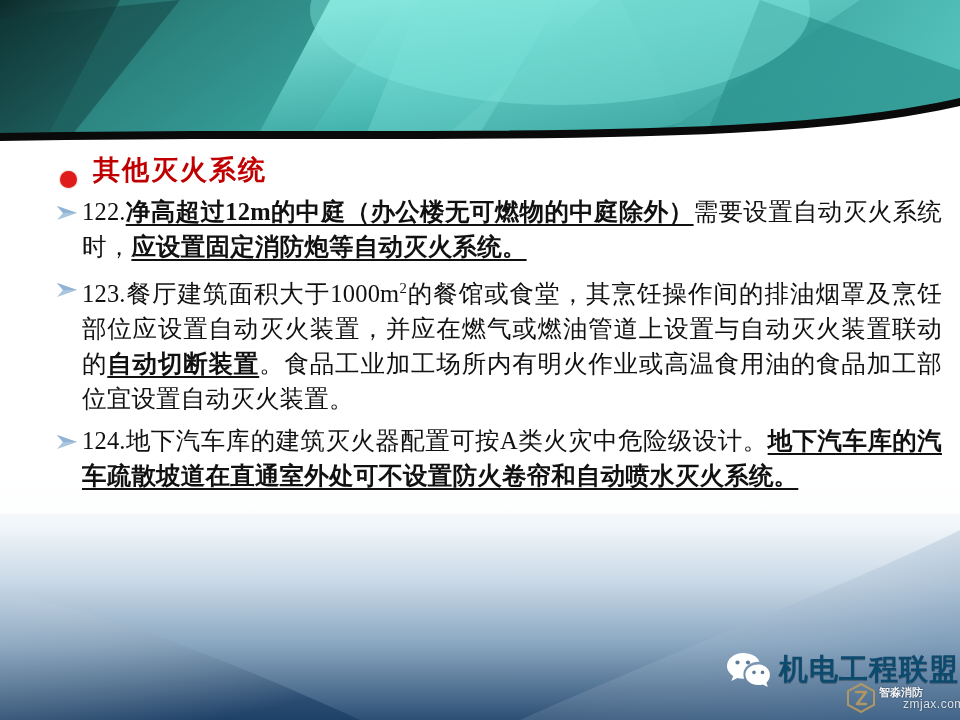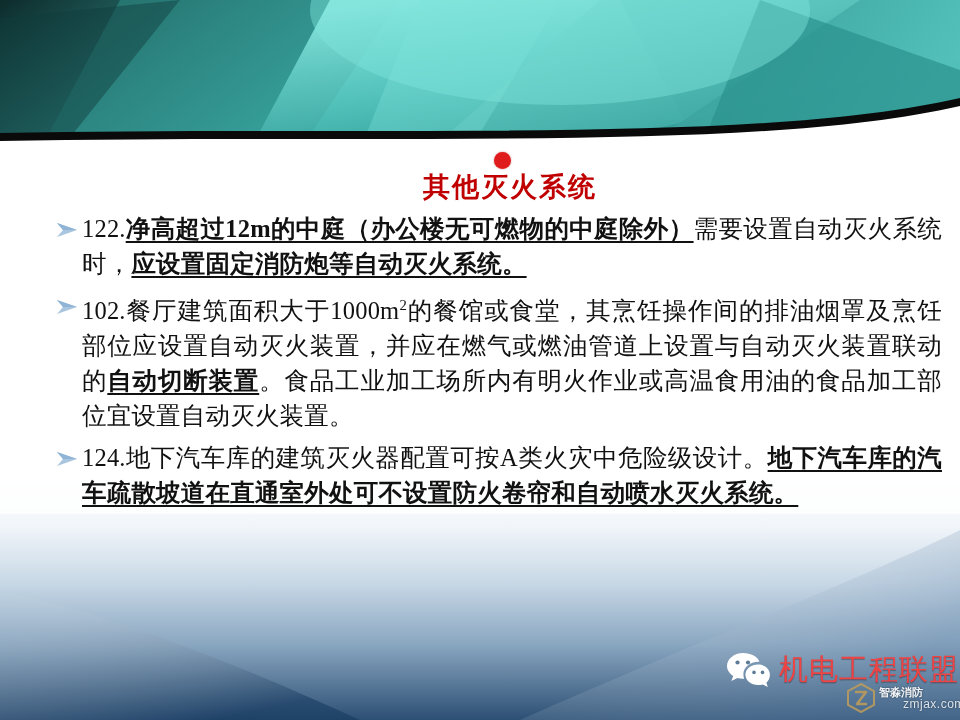--- a/index.html
+++ b/index.html
@@ -39,24 +39,23 @@
   
   .content {
     position: absolute;
     left: 0; top: 152px;
     width: 960px;
     z-index: 5;
   }
 
   .title-row {
     display: flex;
-    align-items: center;
+    align-items: flex-end;
     margin-left: 60px;
     margin-bottom: 6px;
-    flex-direction: column;
   }
   .red-dot {
     width: 17px;
     height: 17px;
     border-radius: 50%;
     background: #e01b1b;
     box-shadow: 0 0 2px rgba(180,0,0,0.5);
     flex: 0 0 auto;
     margin-right: 16px;
   }
@@ -117,23 +116,23 @@
     display: flex;
     align-items: center;
     z-index: 6;
   }
   .wechat-icon {
     flex: 0 0 auto;
     margin-right: 9px;
     line-height: 0;
   }
   .brand-text {
-    color: #ef4444;
+    color: #0c4a6e;
     font-size: 29px;
-    font-weight: normal;
+    font-weight: bold;
     letter-spacing: 1px;
     font-family: "Liberation Sans", "DejaVu Sans", sans-serif;
     text-shadow: 0 1px 1px rgba(0,0,0,0.35);
     white-space: nowrap;
   }
 
   .watermark {
     position: absolute;
     left: 846px;
     top: 683px;
@@ -266,21 +265,21 @@
         <span class="item-body"><span class="num">122.</span><span class="em">净高超过12m的中庭（办公楼无可燃物的中庭除外）</span><span>需要设置自动灭火系统时，</span><span class="em">应设置固定消防炮等自动灭火系统。</span></span>
       </li>
 
       <li class="bullet-item">
         <span class="arrow-marker">
           <svg width="22" height="18" viewBox="0 0 22 18" xmlns="http://www.w3.org/2000/svg">
             <polygon points="1,2 21,9 1,16 7,9" fill="#a9c6de"></polygon>
             <polygon points="1,2 21,9 7,9" fill="#8fb4d6"></polygon>
           </svg>
         </span>
-        <span class="item-body"><span class="num">102.</span><span>餐厅建筑面积大于1000m</span><span class="sup">2</span><span>的餐馆或食堂，其烹饪操作间的排油烟罩及烹饪部位应设置自动灭火装置，并应在燃气或燃油管道上设置与自动灭火装置联动的</span><span class="em">自动切断装置</span><span>。食品工业加工场所内有明火作业或高温食用油的食品加工部位宜设置自动灭火装置。</span></span>
+        <span class="item-body"><span class="num">123.</span><span>餐厅建筑面积大于1000m</span><span class="sup">2</span><span>的餐馆或食堂，其烹饪操作间的排油烟罩及烹饪部位应设置自动灭火装置，并应在燃气或燃油管道上设置与自动灭火装置联动的</span><span class="em">自动切断装置</span><span>。食品工业加工场所内有明火作业或高温食用油的食品加工部位宜设置自动灭火装置。</span></span>
       </li>
 
       <li class="bullet-item">
         <span class="arrow-marker">
           <svg width="22" height="18" viewBox="0 0 22 18" xmlns="http://www.w3.org/2000/svg">
             <polygon points="1,2 21,9 1,16 7,9" fill="#a9c6de"></polygon>
             <polygon points="1,2 21,9 7,9" fill="#8fb4d6"></polygon>
           </svg>
         </span>
         <span class="item-body"><span class="num">124.</span><span>地下汽车库的建筑灭火器配置可按A类火灾中危险级设计。</span><span class="em">地下汽车库的汽车疏散坡道在直通室外处可不设置防火卷帘和自动喷水灭火系统。</span></span>

